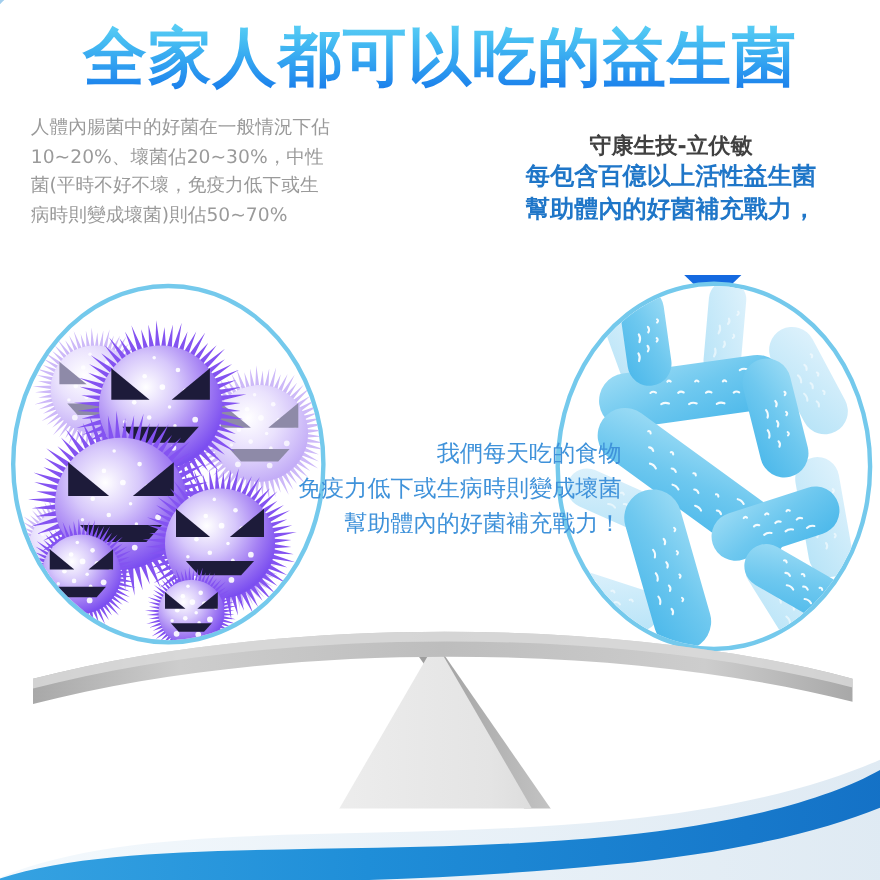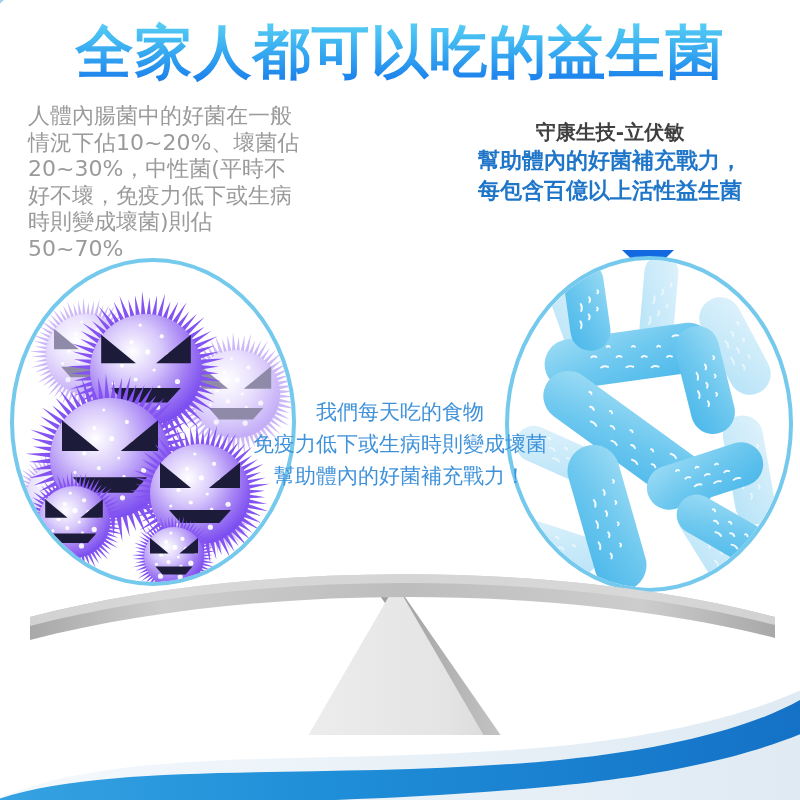--- a/index.html
+++ b/index.html
@@ -45,21 +45,21 @@
     white-space: nowrap;
   }
 
   
   .left-para {
     position: absolute;
     left: 28px;
     top: 103px;
     width: 272px;
     color: #9a9a9a;
-    font-size: 22px;
+    font-size: 17px;
     line-height: 26.5px;
     letter-spacing: 0px;
     text-align: left;
   }
 
   
   .right-block {
     position: absolute;
     left: 430px;
     top: 118px;
@@ -105,21 +105,21 @@
   #circle-good { left: 505px; top: 256px; width: 280px; height: 328px; }
 
   .circle-svg { position: absolute; left: 0; top: 0; }
 
   
   .center-text {
     position: absolute;
     left: 235px;
     top: 396px;
     width: 330px;
-    text-align: center;
+    text-align: right;
     color: #3f92da;
     font-size: 21px;
     line-height: 32px;
     white-space: nowrap;
   }
   .center-text span { display: block; }
 
   
   .seesaw { position: absolute; left: 0; top: 555px; width: 800px; height: 180px; }
 
@@ -137,22 +137,22 @@
   </svg>
 
   <div class="title">全家人都可以吃的益生菌</div>
 
   <div class="left-para">人體內腸菌中的好菌在一般情況下佔10~20%、壞菌佔20~30%，中性菌(平時不好不壞，免疫力低下或生病時則變成壞菌)則佔50~70%</div>
 
   <div class="right-block">
     <div class="rb-line rb-head">
       <span class="rb-brand">守康生技-</span><span class="rb-product">立伏敏</span>
     </div>
+    <span class="rb-line">每包含百億以上活性益生菌</span>
     <span class="rb-line">幫助體內的好菌補充戰力，</span>
-    <span class="rb-line">每包含百億以上活性益生菌</span>
   </div>
 
   <div class="down-arrow"></div>
 
   <div class="bug-circle" id="circle-bad">
     <svg class="circle-svg" width="278" height="320" viewBox="0 0 278 320">
       <defs>
         <radialGradient id="gBad" cx="38%" cy="34%" r="68%">
           <stop offset="0%" stop-color="#ffffff"></stop>
           <stop offset="38%" stop-color="#d7c8fb"></stop>

